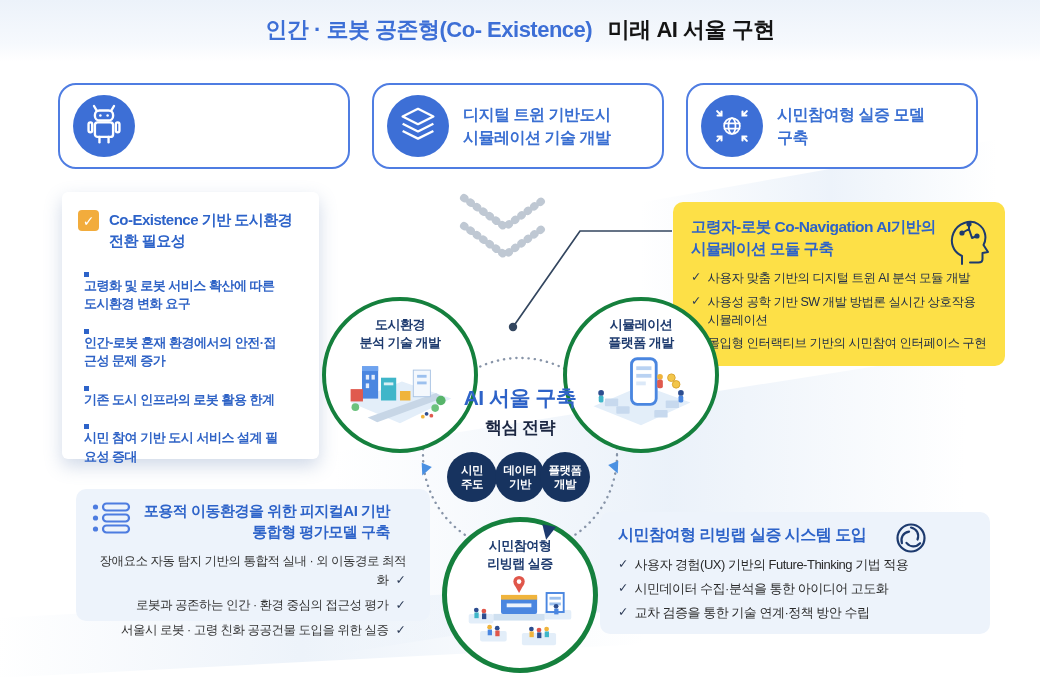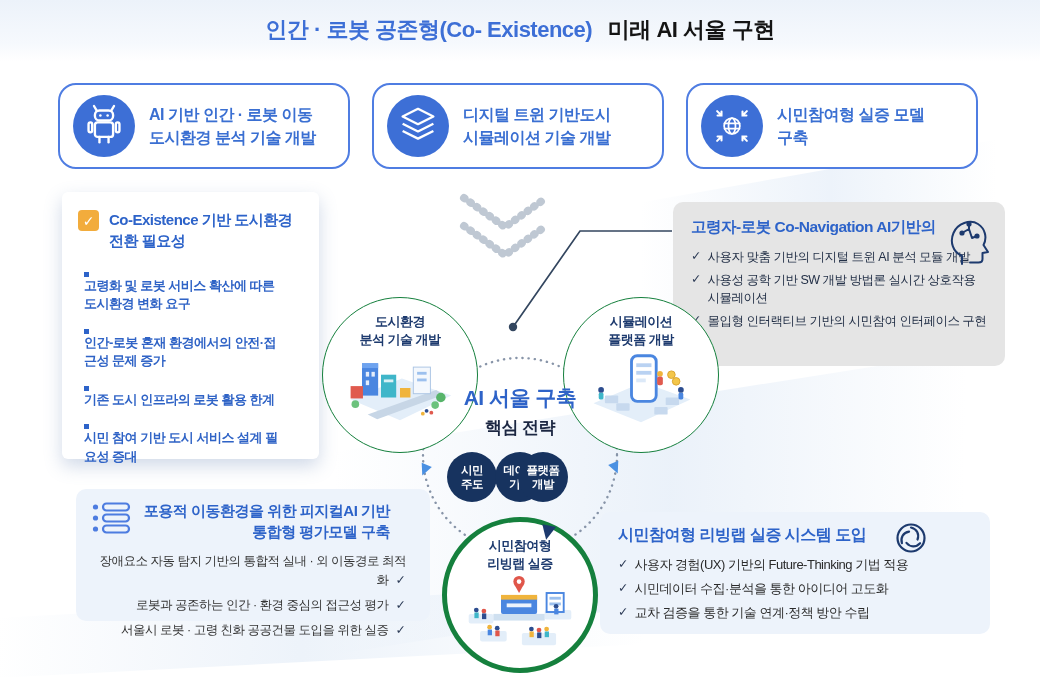--- a/index.html
+++ b/index.html
@@ -46,40 +46,40 @@
   .lc-bullet { display:flex; margin:0 0 9px 6px;flex-direction:column; }
   .lc-sq { width:5px; height:5px; background:#2d63c9; margin:6px 11px 0 0; flex:0 0 5px; }
   .lc-bullet p { font-size:13px; font-weight:600; color:#2f63c6; line-height:1.42; letter-spacing:-0.5px; width:200px;}
 
   
   .overlay { position:absolute; left:0; top:0; width:1040px; height:680px; z-index:1; pointer-events:none; }
   .overlay-top { position:absolute; left:0; top:0; width:1040px; height:680px; z-index:5; pointer-events:none; }
 
   
   .node-circle { position:absolute; width:156px; height:156px; border-radius:50%; background:#ffffff;
-    border:1px solid #15803d; display:flex; flex-direction:column; align-items:center; z-index:3; }
+    border:4px solid #15803d; display:flex; flex-direction:column; align-items:center; z-index:3; }
   .node-circle.n1 { left:322px; top:297px; }
   .node-circle.n2 { left:563px; top:297px; }
   .node-circle.n3 { left:442px; top:517px; border-width:5px; }
   .node-label { margin-top:15px; text-align:center; font-size:13px; font-weight:bold; color:#1d3a6e; line-height:1.35; letter-spacing:-0.5px;}
   .node-label span { display:block; }
   .node-illu { margin-top:2px; }
 
   
   .hub-text { position:absolute; left:430px; top:384px; width:180px; text-align:center; z-index:4; }
   .hub-title { font-size:21px; font-weight:bold; color:#2e63c8; letter-spacing:-0.5px; }
   .hub-sub { font-size:17px; font-weight:bold; color:#1c2742; margin-top:4px; letter-spacing:-0.5px; }
   .pill-circle { position:absolute; top:452px; width:50px; height:50px; border-radius:50%; background:#17335f;
     color:#ffffff; display:flex; flex-direction:column; align-items:center; justify-content:center;
     font-size:11.5px; font-weight:bold; line-height:1.25; z-index:4; text-align:center; letter-spacing:-0.5px;}
-  .pill-circle.p1 { left:447px; } .pill-circle.p2 { left:495px; } .pill-circle.p3 { left:518px; }
+  .pill-circle.p1 { left:447px; } .pill-circle.p2 { left:495px; } .pill-circle.p3 { left:540px; }
   .pill-circle span { display:block; }
 
   
-  .right-card { position:absolute; left:673px; top:202px; width:332px; height:164px; background:#e5e5e5;
+  .right-card { position:absolute; left:673px; top:202px; width:332px; height:164px; background:#fde047;
     border-radius:10px; padding:14px 16px 10px 18px; z-index:2; }
   .rc-title { font-size:15.5px; font-weight:bold; color:#2d63c9; line-height:1.4; width:258px; letter-spacing:-0.5px;}
   .rc-title span { display:block; }
   .rc-items { margin-top:10px; }
   .chk-item { display:flex; margin-bottom:5px; }
   .chk { font-size:12.5px; font-weight:bold; color:#2b3a55; margin-right:6px; flex:0 0 auto; }
   .chk-item p { font-size:12.5px; color:#233047; line-height:1.45; letter-spacing:-0.5px; }
   .head-icon { position:absolute; right:12px; top:12px; }
 
   
@@ -170,24 +170,20 @@
         <rect x="12" y="7" width="20" height="11" rx="5"></rect>
         <circle cx="18" cy="12.5" r="1.4" fill="#ffffff" stroke="none"></circle>
         <circle cx="26" cy="12.5" r="1.4" fill="#ffffff" stroke="none"></circle>
         <rect x="12" y="20" width="20" height="16" rx="3"></rect>
         <rect x="5" y="20" width="4" height="11" rx="2"></rect>
         <rect x="35" y="20" width="4" height="11" rx="2"></rect>
         <path d="M17,36 v6"></path>
           <path d="M27,36 v6"></path>
       </svg>
     </div>
-    <div class="pill-label">
-      <span>AI 기반 인간 · 로봇 이동</span>
-      <span>도시환경 분석 기술 개발</span>
-    </div>
   </div>
 
   <div class="pill-box b2">
     <div class="pill-icon">
       <svg width="40" height="38" viewBox="0 0 44 42" fill="none" stroke="#ffffff" stroke-width="2.6" stroke-linejoin="round">
         <path d="M22,2 L39,10.5 22,19 5,10.5 Z"></path>
         <path d="M5,18.5 L22,27 39,18.5"></path>
         <path d="M5,26.5 L22,35 39,26.5"></path>
       </svg>
     </div>
@@ -214,20 +210,21 @@
     </div>
     <div class="pill-label">
       <span>시민참여형 실증 모델</span>
       <span>구축</span>
     </div>
   </div>
 
   <div class="right-card">
     <div class="rc-title">
       <span>고령자-로봇 Co-Navigation AI기반의</span>
+      <span>시뮬레이션 모듈 구축</span>
     </div>
     <div class="head-icon">
       <svg width="50" height="54" viewBox="0 0 50 54" fill="none" stroke="#1d3a6e" stroke-width="2" stroke-linejoin="round" stroke-linecap="round">
         <path d="M19,50 V42 C10,38 6.5,28 10.5,19 C14.5,9.5 27,5 35,10 C42,14.5 44.5,23.5 40.5,31 L45,38 L39.5,39 V45 C39.5,47.2 37.8,48.5 35.5,48.5 H27"></path>
         <path d="M19,19 L26,15 L29,24 M26,15 L26,10 M29,24 L34,22"></path>
         <circle cx="19" cy="19" r="1.6" fill="#1d3a6e"></circle>
         <circle cx="26" cy="10" r="1.6" fill="#1d3a6e"></circle>
         <circle cx="34" cy="22" r="1.6" fill="#1d3a6e"></circle>
       </svg>
     </div>

